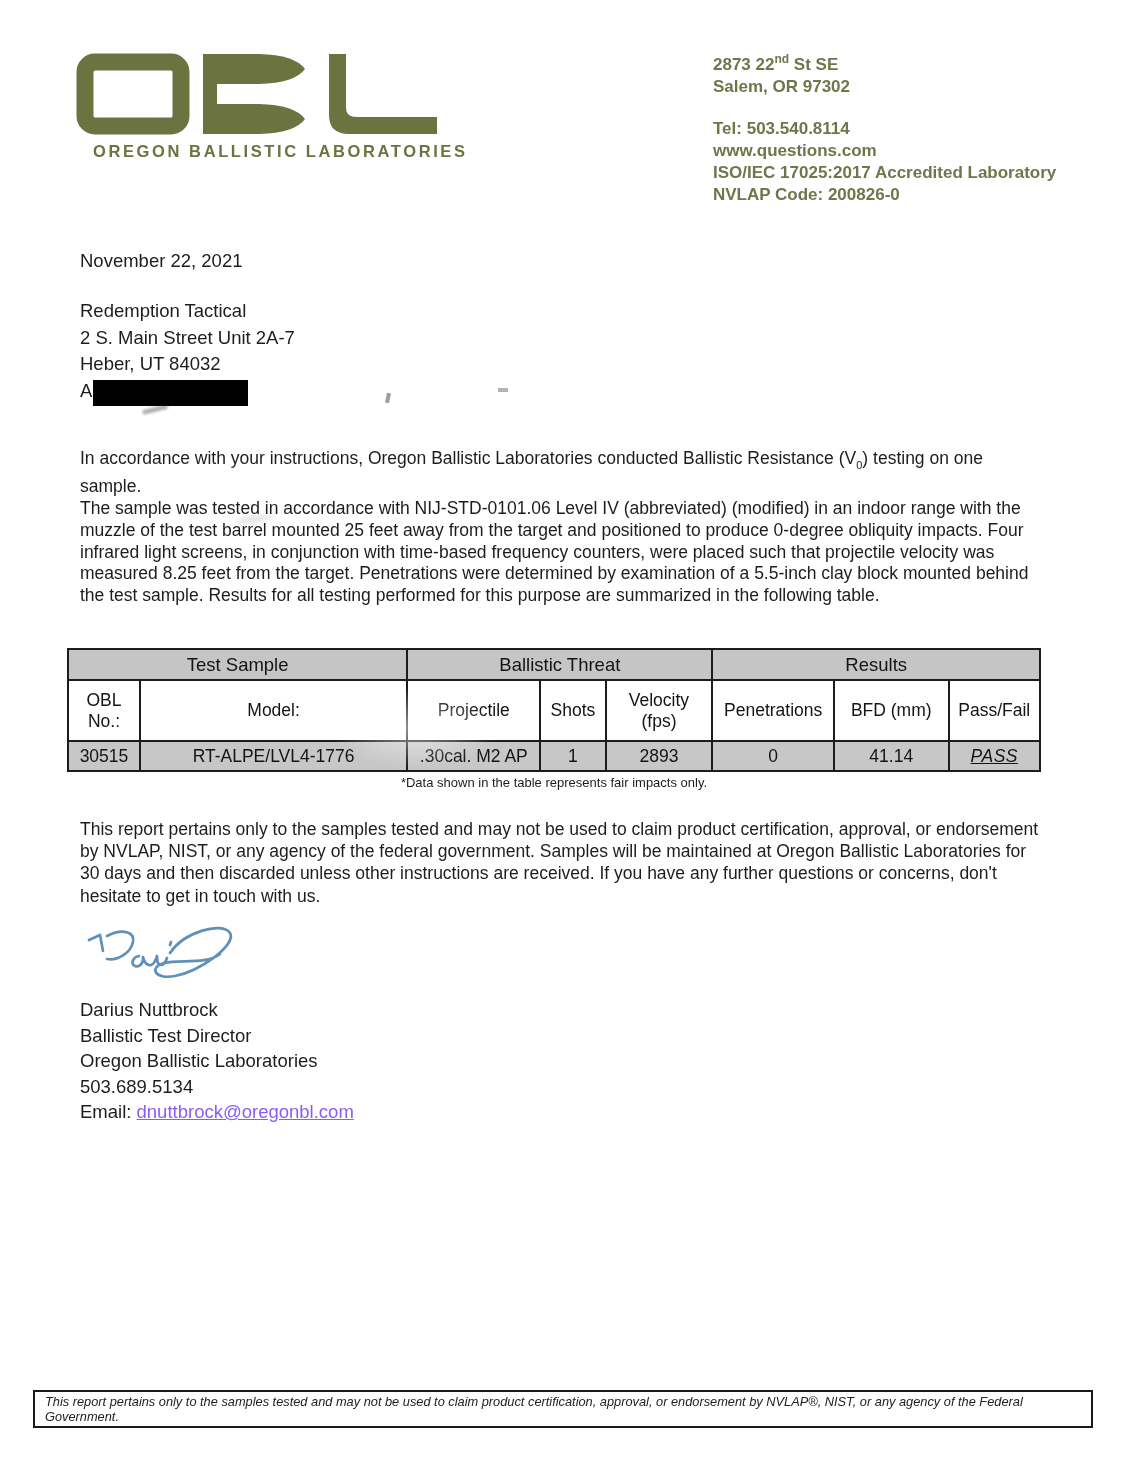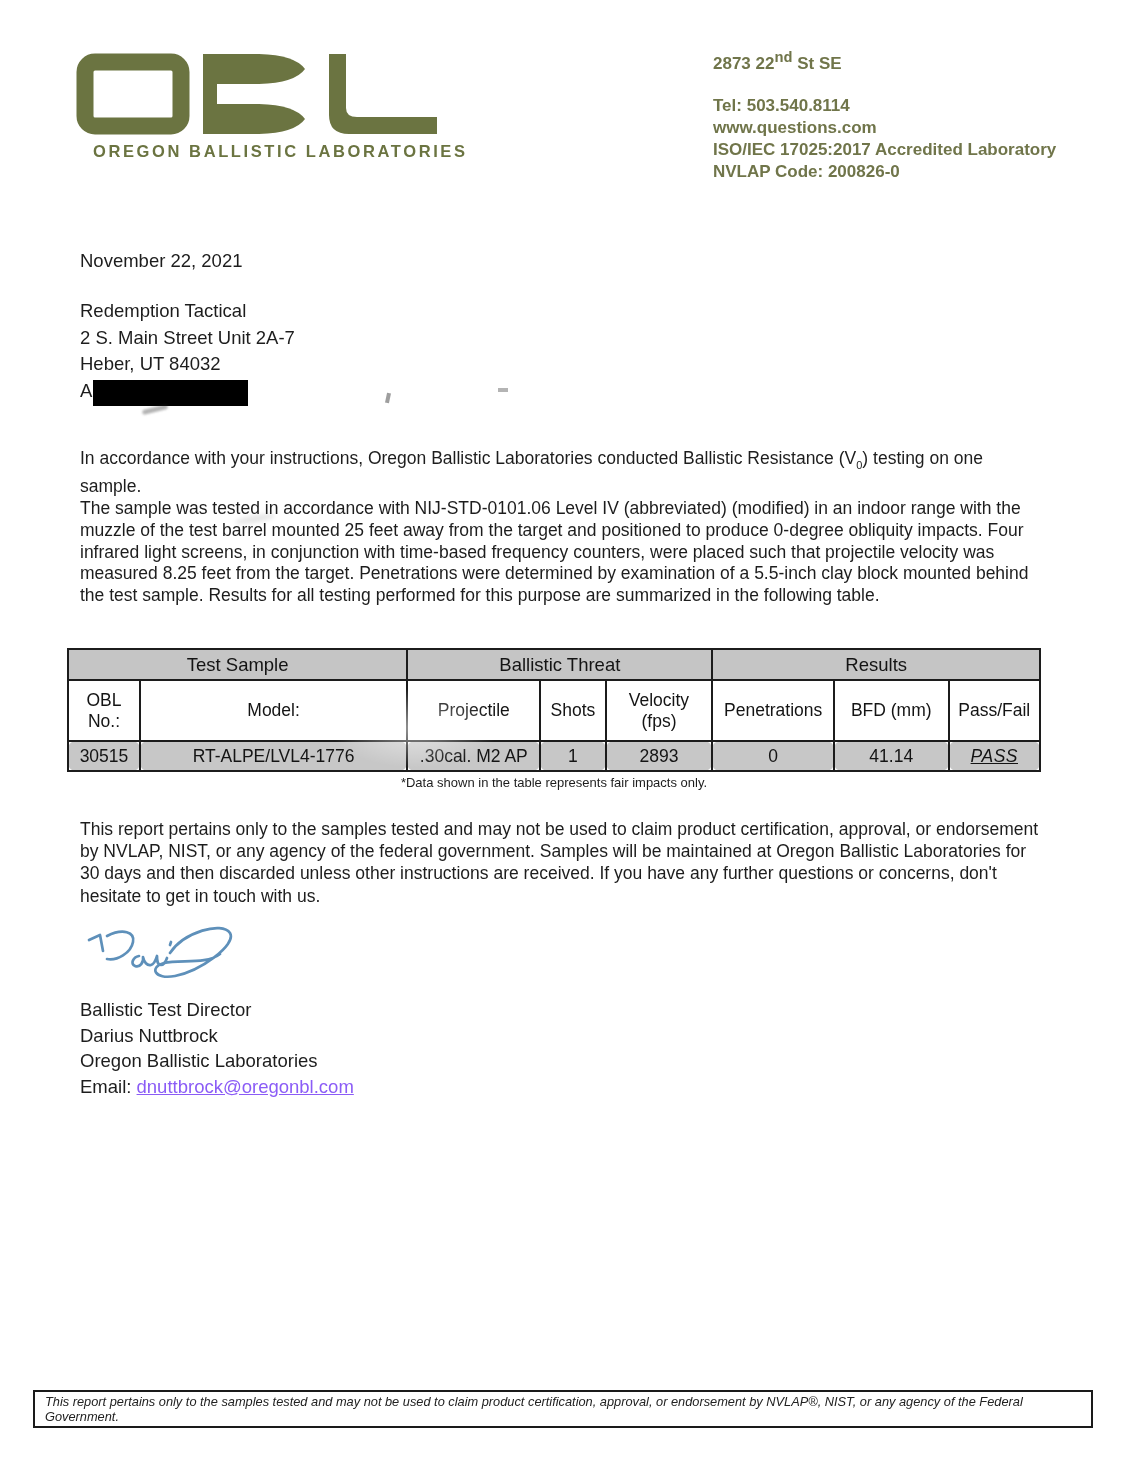--- a/index.html
+++ b/index.html
@@ -25,21 +25,21 @@
     letter-spacing: 2.6px;
     color: #6b7441;
     white-space: nowrap;
   }
   .addr-block {
     position: absolute; left: 713px; top: 48px;
     font-size: 17px; font-weight: bold; color: #70754a;
     line-height: 22px;
   }
   .addr-gap { height: 20px; }
-  .addr-block sup { font-size: 15px; vertical-align: super; font-family: Liberation Mono, monospace; }
+  .addr-block sup { font-size: 12px; vertical-align: super; }
 
   
   .date-line { position: absolute; left: 80px; top: 250px; font-size: 18.5px; }
   .recipient {
     position: absolute; left: 80px; top: 298px;
     font-size: 18.5px; line-height: 26.5px;
   }
   .redact-line { display: flex; align-items: center; }
   .redaction-bar {
     display: inline-block;
@@ -82,21 +82,20 @@
     font-size: 18.5px;
   }
   tr.colhead-row th {
     background: #ffffff;
     height: 61px;
     line-height: 21px;
   }
   tr.data-row td {
     background: #c7c7c7;
     height: 30px;
-    border-radius: 8px;
   }
   .pass-cell {
     font-weight: bold;
     font-style: italic;
     text-decoration: underline;
     letter-spacing: 0.5px;
   }
   .table-footnote {
     margin-top: 3px;
     text-align: center;
@@ -171,20 +170,21 @@
         <path d="M128,52 h56 q36,1 46,15 q-10,14 -46,15 h-56 z"></path>
 
         <path d="M254,2 h17 v54 q0,9 11,9 h80 v17 h-88 q-20,0 -20,-19 z"></path>
       </g>
     </svg>
     <div class="logo-tagline">OREGON BALLISTIC LABORATORIES</div>
   </div>
 
   <div class="addr-block">
     <div><span>2873 22</span><sup>nd</sup><span> St SE</span></div>
+    <div>Salem, OR 97302</div>
     <div class="addr-gap"></div>
     <div>Tel: 503.540.8114</div>
     <div>www.questions.com</div>
     <div>ISO/IEC 17025:2017 Accredited Laboratory</div>
     <div>NVLAP Code: 200826-0</div>
   </div>
 
   <div class="date-line">November 22, 2021</div>
 
   <div class="recipient">
@@ -251,23 +251,24 @@
     <g fill="none" stroke="#5e90ba" stroke-width="2.7" stroke-linecap="round" stroke-linejoin="round">
       <path d="M7,17 L18,12 L21,28"></path>
       <path d="M25,13 C41,5 53,9 51,19 C49,30 35,38 25,36"></path>
       <path d="M57,33 C51,34 48,41 53,43 C58,45 62,39 61,34 C62,39 65,43 69,42 C73,41 74,36 75,33 C75,37 75,42 79,42 C82,42 84,38 85,35"></path>
       <path d="M88,22 L89,19"></path>
       <path d="M88,30 C102,9 140,-2 148,10 C155,22 118,48 93,53 C72,57 67,44 82,40 C98,36 124,42 138,31"></path>
     </g>
   </svg>
 
   <div class="signoff">
+    <div>Darius Nuttbrock</div>
     <div>Ballistic Test Director</div>
-    <div>Darius Nuttbrock</div>
     <div>Oregon Ballistic Laboratories</div>
+    <div>503.689.5134</div>
     <div>
       <span>Email: </span><a class="email-link">dnuttbrock@oregonbl.com</a>
     </div>
   </div>
 
   <div class="footer-box">
     <span>This report pertains only to the samples tested and may not be used to claim product certification, approval, or endorsement by NVLAP®, NIST, or any agency of the Federal Government.</span>
   </div>
 
   <div class="artifact artifact-tick"></div>

